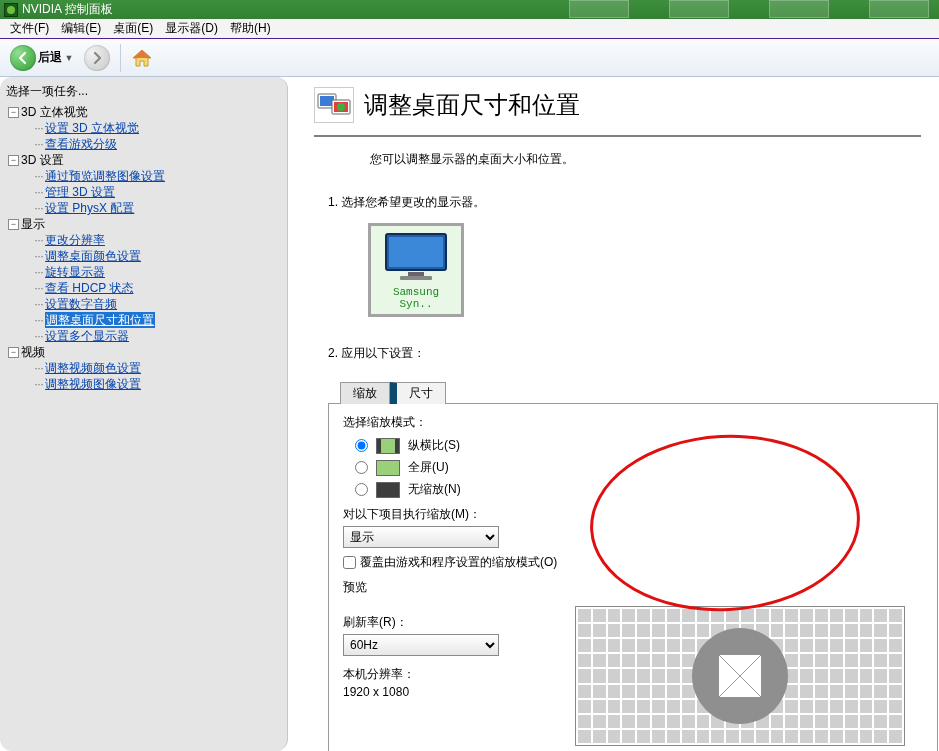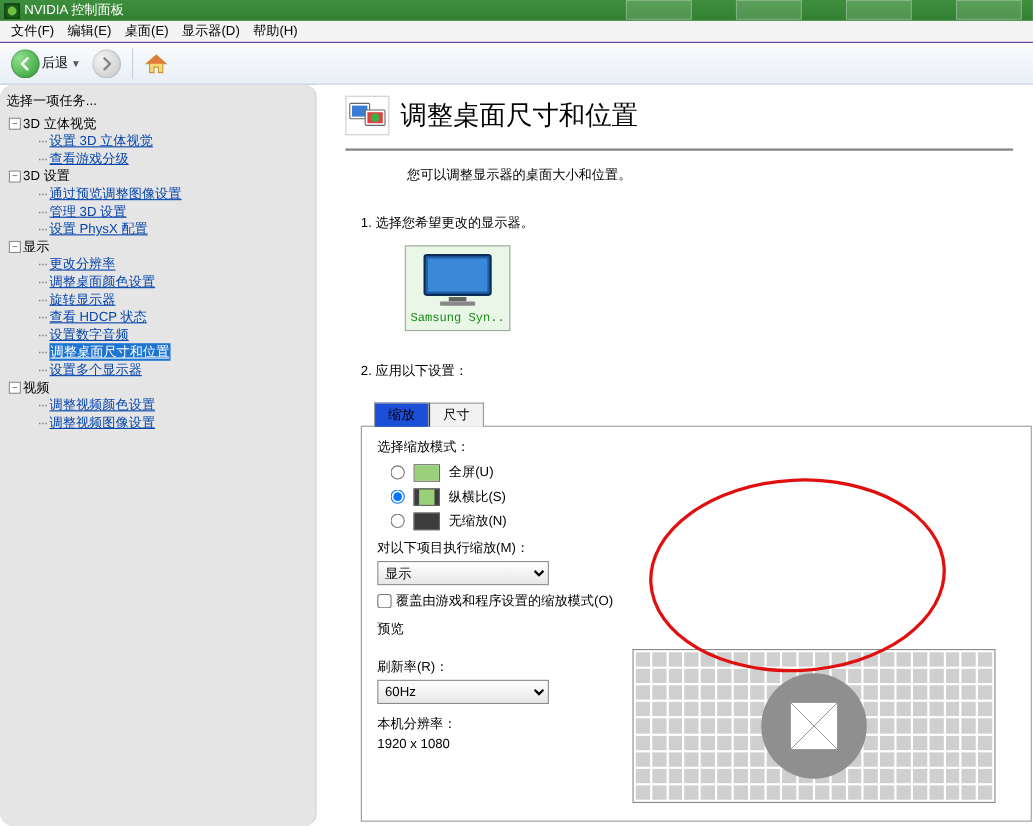--- a/index.html
+++ b/index.html
@@ -11,21 +11,21 @@
 .titlebar .tb-icon svg { width:10px; height:10px;}
 .titlebar-right { position:absolute; right:0; top:0; height:19px; display:flex; gap:40px; padding-right:10px; }
 .titlebar-right .ghost { width:60px; height:18px; background:rgba(255,255,255,0.15); border:1px solid rgba(255,255,255,0.25); }
 
 
 .menubar { height: 20px; background: #f4f4f4; border-bottom: 1px solid #4c1d95; display: flex; align-items: center; padding: 0 4px; gap: 0; font-size: 12px; }
 .menubar .mitem { padding: 2px 6px; cursor: default; }
 
 
 .toolbar { height: 38px; background: linear-gradient(#fafcfe, #e9eff6); border-bottom: 1px solid #b6c6d8; display: flex; align-items: center; padding: 0 6px; gap: 2px; }
-.tb-btn { display: inline-flex; align-items: center; gap: 2px; padding: 2px 4px; }
+.tb-btn { display: inline-flex; align-items: center; gap: 2px; padding: 2px 4px; font-weight: bold; }
 .tb-circle { width: 26px; height: 26px; border-radius: 50%; display: inline-flex; align-items: center; justify-content: center; }
 .tb-green { background: radial-gradient(circle at 30% 30%, #8fe08f, #2e9a2e); box-shadow: inset 0 0 2px rgba(0,0,0,.4); }
 .tb-gray  { background: radial-gradient(circle at 30% 30%, #f2f2f2, #c7c7c7); box-shadow: inset 0 0 2px rgba(0,0,0,.3); }
 .tb-sep   { width: 1px; height: 28px; background: #c2cfde; margin: 0 4px; }
 .tb-drop  { width:10px; text-align:center; color:#555; font-size:9px;}
 .home-icon { width:22px; height:22px; }
 
 
 .workspace { position: absolute; top: 77px; bottom: 0; left: 0; right: 0; display: flex; }
 .sidebar { width: 288px; border-right: 1px solid #c7c7c7; background: #e5e5e5; padding: 4px 2px; overflow: auto; border-radius: 12px; }
@@ -45,29 +45,29 @@
 .content { flex: 1; position: relative; overflow: hidden; background: #fff; }
 .content-inner { position: absolute; inset: 0; padding: 10px 18px 0 26px; }
 .page-header { display: flex; align-items: center; gap: 10px; border-bottom: 2px solid #808080; padding-bottom: 12px; margin-bottom: 14px; }
 .page-header .ph-icon { width: 40px; height: 36px; background:#fff; border:1px solid #ccc; display:flex; align-items:center; justify-content:center; }
 .page-header h1 { font-family: SimSun, serif; font-size: 24px; font-weight: normal; }
 .page-desc { font-size: 12px; margin-left: 56px; margin-bottom: 26px; }
 
 .step-title { font-size: 12px; font-weight: normal; margin-bottom: 12px; }
 .step-indent { margin-left: 14px; }
 
-.monitor-box { width: 96px; border: 1px solid #a3a3a3; background: #e9f7e6; padding: 4px; text-align: center; display: inline-block; margin-left: 40px; }
+.monitor-box { width: 96px; border: 3px solid #a3a3a3; background: #e9f7e6; padding: 4px; text-align: center; display: inline-block; margin-left: 40px; }
 .monitor-svg { width: 72px; height: 54px; margin: 0 auto 2px auto; display:block;}
 .monitor-label { font-family: "Courier New", monospace; color: #1a8a1a; font-size: 11px; }
 
 .settings-panel { position: relative; margin-top: 20px; }
 .tabs { display: flex; margin-left: 12px; position: relative; z-index: 2; }
 .tab { border: 1px solid #9a9a9a; border-bottom: none; padding: 2px 12px; font-size: 12px; background: #f2f2f2; position: relative; }
-.tab.active { background: #1d4ed8; }
-.tab + .tab { border-left: 1px solid #0c4a6e; }
+.tab.active { background: #e5e5e5; }
+.tab + .tab { border-left: 7px solid #0c4a6e; }
 .panel-frame { border: 1px solid #9a9a9a; padding: 10px 14px 16px 14px; margin-top: -1px; position: relative; width: 610px; }
 
 .radio-row { display: flex; align-items: center; gap: 8px; margin: 5px 0 5px 12px; font-size: 12px; }
 .mode-icon { width: 24px; height: 16px; border: 1px solid #666; background: #3d3d3d; display: inline-flex; align-items:center; justify-content:center; }
 .mode-icon .inner { background: #9ad07a; }
 .mi-aspect .inner { width: 14px; height: 14px; }
 .mi-full   .inner { width: 22px; height: 14px; }
 .mi-none   .inner { width: 0; height: 0; }
 
 .sel-row label { display:block; margin: 8px 0 3px 0; font-size:12px; }
@@ -273,32 +273,32 @@
 
         <div class="settings-panel">
           <div class="tabs">
             <div class="tab active">缩放</div>
             <div class="tab">尺寸</div>
           </div>
           <div class="panel-frame">
             <div style="margin-bottom:6px;">选择缩放模式：</div>
 
             <label class="radio-row">
+              <input type="radio" name="sm" checked="" style="">
+              <span class="mode-icon mi-aspect">
+                  <span class="inner"></span>
+                </span>
+              <span>纵横比(S)</span>
+            </label>
+            <label class="radio-row">
               <input type="radio" name="sm" style="">
               <span class="mode-icon mi-full">
                   <span class="inner"></span>
                 </span>
               <span>全屏(U)</span>
-            </label>
-            <label class="radio-row">
-              <input type="radio" name="sm" checked="" style="">
-              <span class="mode-icon mi-aspect">
-                  <span class="inner"></span>
-                </span>
-              <span>纵横比(S)</span>
             </label>
             <label class="radio-row">
               <input type="radio" name="sm" style="">
               <span class="mode-icon mi-none">
                   <span class="inner"></span>
                 </span>
               <span>无缩放(N)</span>
             </label>
 
             <div class="sel-row">

